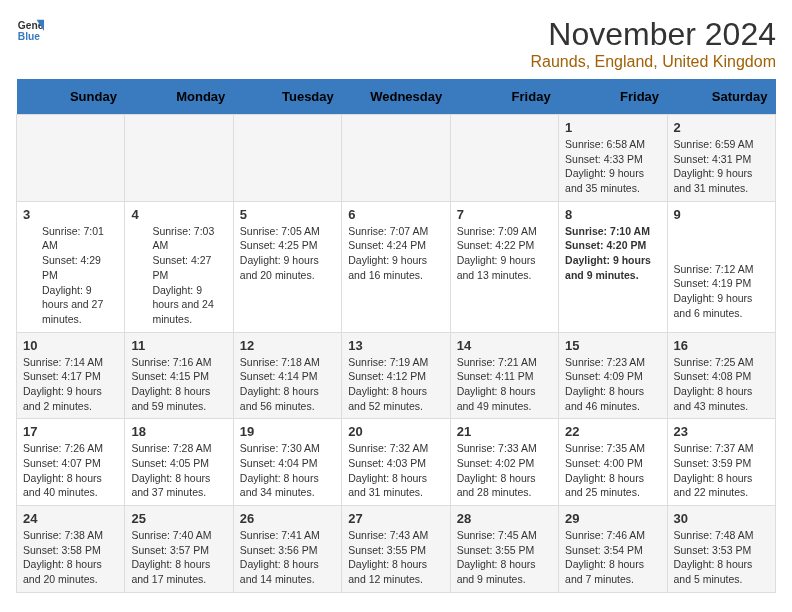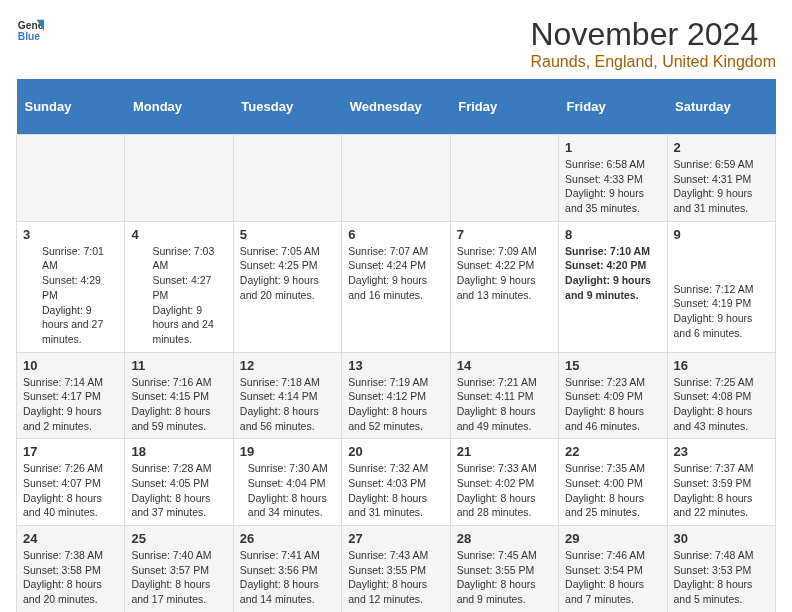--- a/index.html
+++ b/index.html
@@ -19,41 +19,41 @@
     .logo {
       display: flex;
       align-items: center;
       gap: 4px;
     }
     .logo-icon {
       width: 28px;
       height: 28px;
     }
     .title-area {
-      text-align: left;
+      text-align: right;
     }
     .month-title {
       font-size: 32px;
       font-weight: normal;
       color: #333;
     }
     .location-title {
       font-size: 16px;
       color: #a16207;
     }
     table {
       width: 100%;
       border-collapse: collapse;
       table-layout: fixed;
     }
     thead tr th {
       background-color: #3a7bbf;
-      color: #ffffff;
-      text-align: left;
-      padding: 20px 8px;
+      color: #000000;
+      text-align: right;
+      padding: 10px 8px;
       font-size: 13px;
       font-weight: bold;
     }
     tbody tr td {
       border: 1px solid #ddd;
       vertical-align: top;
       padding: 5px 6px;
       font-size: 11px;
       color: #333;
       min-height: 80px;
@@ -225,21 +225,21 @@
 Daylight: 8 hours and 40 minutes.</div>
         </td>
         <td>
           <span class="day-number">18</span>
           <div class="day-info" style="white-space: pre-line;">Sunrise: 7:28 AM
 Sunset: 4:05 PM
 Daylight: 8 hours and 37 minutes.</div>
         </td>
         <td>
           <span class="day-number">19</span>
-          <div class="day-info" style="white-space: pre-line; margin-left: 8px;">Sunrise: 7:30 AM
+          <div class="day-info" style="white-space: pre-line;">Sunrise: 7:30 AM
 Sunset: 4:04 PM
 Daylight: 8 hours and 34 minutes.</div>
         </td>
         <td>
           <span class="day-number">20</span>
           <div class="day-info" style="white-space: pre-line;">Sunrise: 7:32 AM
 Sunset: 4:03 PM
 Daylight: 8 hours and 31 minutes.</div>
         </td>
         <td>

